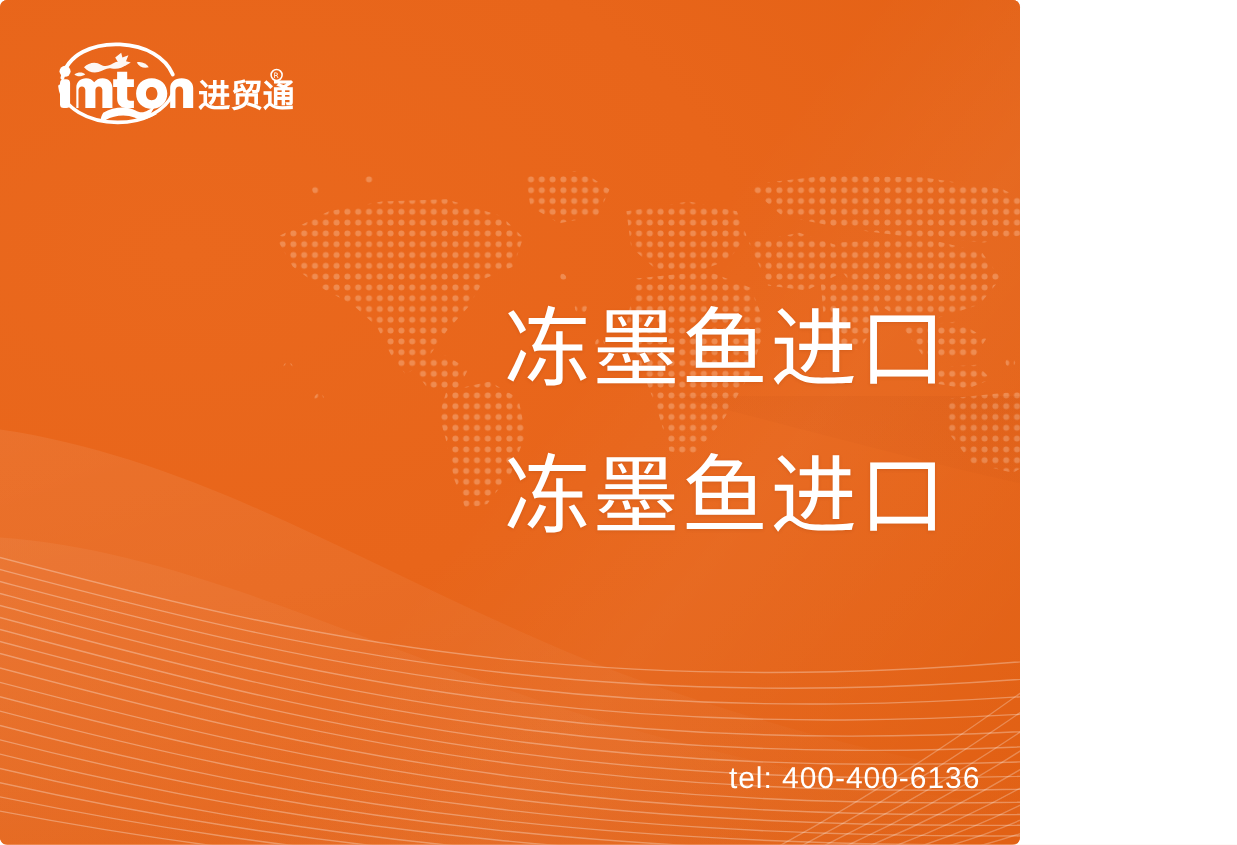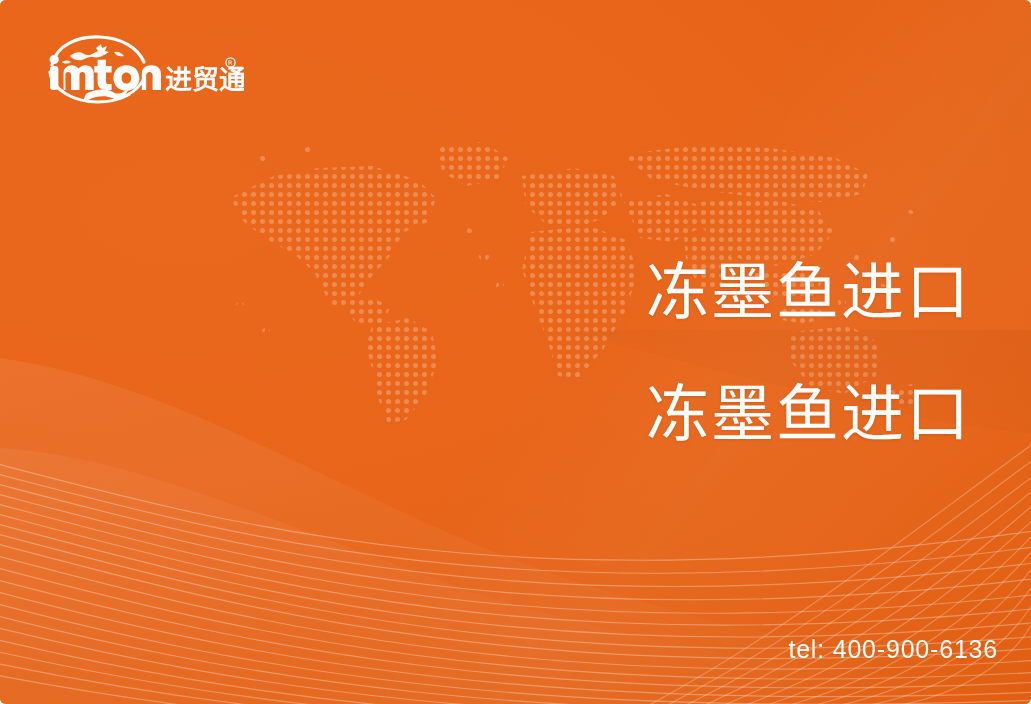--- a/index.html
+++ b/index.html
@@ -5,21 +5,21 @@
 <style>
   html,body{margin:0;padding:0;background:#ffffff;}
   body{
     font-family:"Liberation Sans","DejaVu Sans",sans-serif;
     -webkit-font-smoothing:antialiased;
   }
 
   
   #banner{
     position:relative;
-    width:1031px;
+    width:850px;
     height:704px;
     overflow:hidden;
     border-radius:6px;
     background:#e8651a;
   }
 
   
   .bg-base{
     position:absolute; inset:0;
     background:
@@ -68,21 +68,21 @@
   
   .headline{
     position:absolute;
     left:0; top:231px;
     width:calc(100% - 60px);
     padding-right:60px;
     text-align:right;
     color:#ffffff;
     font-family:"Liberation Sans","DejaVu Sans",sans-serif;
     font-weight:400;
-    font-size:63px;
+    font-size:72px;
     line-height:122px;
     letter-spacing:2px;
     text-shadow:0 1px 3px rgba(120,45,0,.16);
     user-select:none;
   }
   .headline .ln{display:block;white-space:nowrap;}
 
   
   .tel{
     position:absolute;
@@ -275,15 +275,15 @@
       </g>
       <text x="194" y="33.3" font-family="'DejaVu Sans',sans-serif" font-size="6.2" fill="#ffffff">R</text>
     </svg>
   </div>
 
   <div class="headline">
     <span class="ln">冻墨鱼进口</span>
     <span class="ln">冻墨鱼进口</span>
   </div>
 
-  <div class="tel">tel: 400-900-6136</div>
+  <div class="tel">tel: 400-400-6136</div>
 
 </div>
 
 </body></html>

